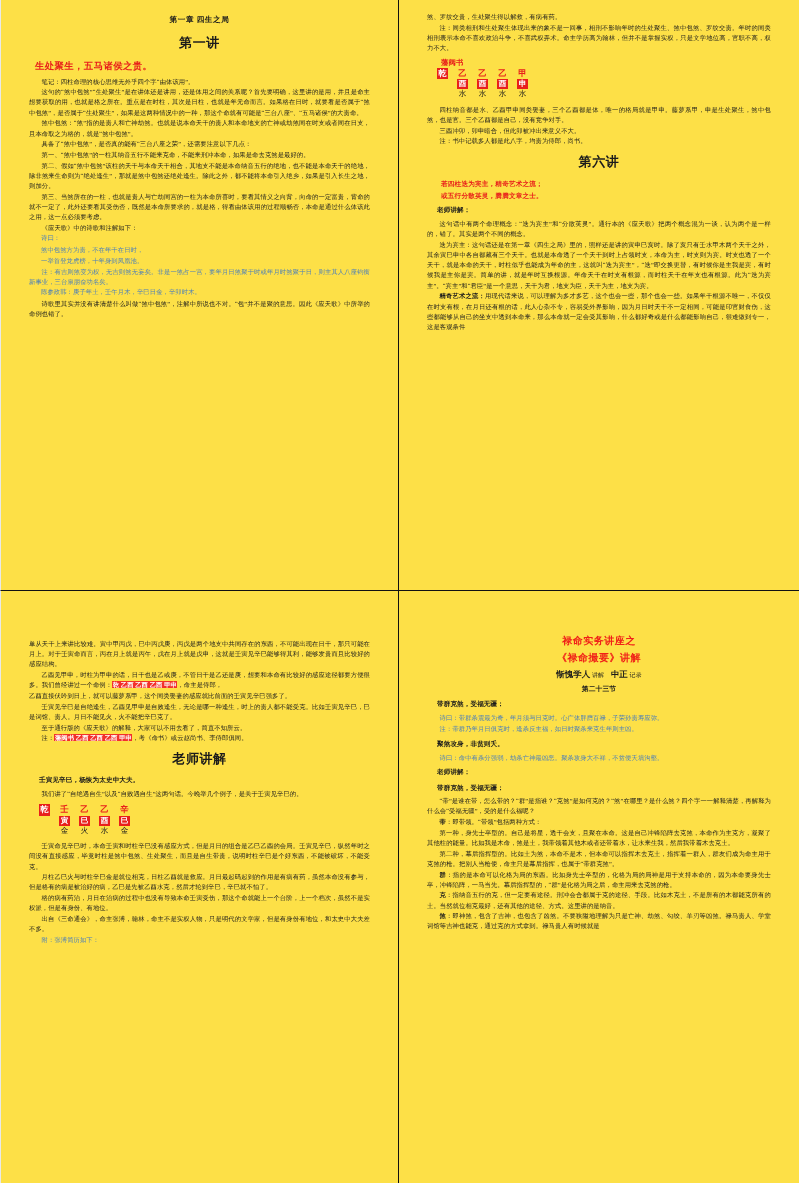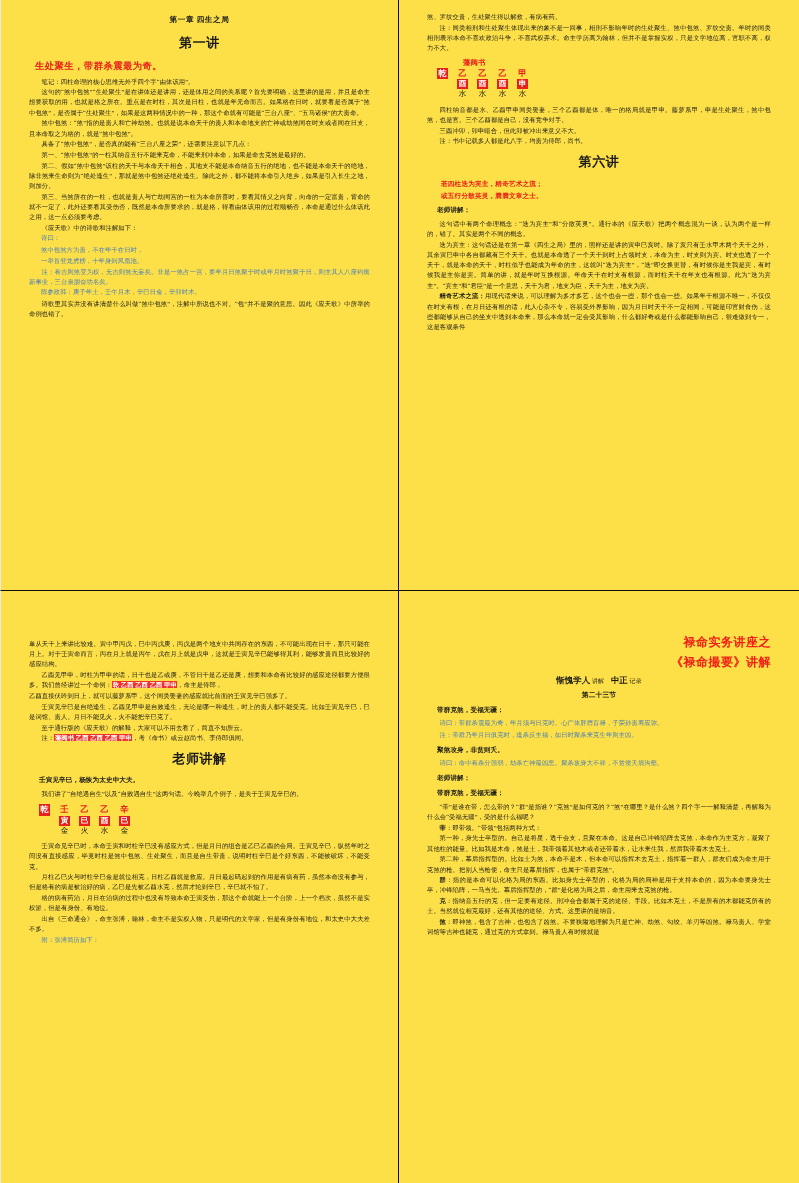--- a/index.html
+++ b/index.html
@@ -47,48 +47,48 @@
   .redline{color:#e8201b;font-weight:bold;font-size:6.6px;margin:1.5px 0 1.5px 14px;letter-spacing:.2px;}
   p{margin:0 0 0.5px 0;text-indent:2em;}
   p.noind{text-indent:0;}
   .bluep{color:#4a7ebb;margin:0 0 1px 0;text-indent:2em;}
   .bluep.ni{text-indent:0;margin-left:12px;}
   .note-blue{color:#4a7ebb;text-indent:2em;margin:0;}
   .hl{background:#f2302a;color:#ffffff;font-weight:bold;padding:0 .5px;}
 
   
   .bazi{margin:5px 0 5px 10px;}
-  .bazi .lbl{color:#e8201b;font-weight:bold;font-size:7.4px;margin-left:26px;display:block;line-height:1.3;}
+  .bazi .lbl{color:#e8201b;font-weight:bold;font-size:7.4px;margin-left:4px;display:block;line-height:1.3;}
   .bazi .row{display:flex;gap:9px;align-items:center;line-height:1.35;}
   .bazi .row.gan span{color:#e8201b;font-weight:bold;font-size:8.4px;width:11px;text-align:center;display:inline-block;}
   .bazi .row.gan span.box{background:#e8201b;color:#fff;}
   .bazi .row.zhi{margin-left:20px;gap:9px;}
   .bazi .row.zhi span{background:#e8201b;color:#ffffff;font-weight:bold;font-size:7.6px;width:11px;text-align:center;display:inline-block;}
   .bazi .row.nayin{margin-left:20px;gap:9px;}
   .bazi .row.nayin span{color:#1b1b1b;font-size:7.6px;width:11px;text-align:center;display:inline-block;}
 
-  .title-red{color:#f01f18;font-weight:bold;font-size:12px;text-align:right;line-height:1.42;letter-spacing:.5px;margin:3px 0 0 0;}
+  .title-red{color:#f01f18;font-weight:bold;font-size:10px;text-align:center;line-height:1.42;letter-spacing:.5px;margin:3px 0 0 0;}
   .byline{text-align:center;font-size:6.4px;margin-top:3px;}
   .byline .nm{font-weight:bold;font-size:8.4px;}
   .byline .rl{font-size:6px;}
   .section-no{text-align:center;font-size:6.8px;font-weight:bold;margin-top:1px;}
   .subhead{font-weight:bold;font-size:6.6px;margin:5px 0 3px 10px;}
   .teacher{font-weight:bold;font-size:6.6px;margin:4px 0 3px 10px;}
   .defchar{font-weight:bold;}
 </style>
 </head>
 <body>
 
 <div class="sheet">
 
   <div class="page tl">
     <div class="inner">
       <div class="chapter">第一章 四生之局</div>
       <div class="lecture">第一讲</div>
-      <div class="redpoem">生处聚生，带群杀震最为奇。</div>
+      <div class="redpoem">生处聚生，五马诸侯之贵。</div>
       <p>笔记：四柱命理的核心思维无外乎四个字“由体该用”。</p>
       <p>这句的“煞中包煞”“生处聚生”是在讲体还是讲用，还是体用之间的关系呢？首先要明确，这里讲的是用，并且是命主想要获取的用，也就是格之所在。重点是在时柱，其次是日柱，也就是年元命而言。如果格在日时，就要看是否属于“煞中包煞”，是否属于“生处聚生”，如果是这两种情况中的一种，那这个命就有可能是“三台八座”、“五马诸侯”的大贵命。</p>
       <p>煞中包煞：“煞”指的是贵人和亡神劫煞。也就是说本命天干的贵人和本命地支的亡神或劫煞同在时支或者同在日支，且本命取之为格的，就是“煞中包煞”。</p>
       <p>具备了“煞中包煞”，是否真的能有“三台八座之荣”，还需要注意以下几点：</p>
       <p>第一、“煞中包煞”的一柱其纳音五行不能来克命，不能来刑冲本命，如果是命去克煞是最好的。</p>
       <p>第二、假如“煞中包煞”该柱的天干与本命天干相合，其地支不能是本命纳音五行的绝地，也不能是本命天干的绝地，除非煞来生命则为“绝处逢生”，那就是煞中包煞还绝处逢生。除此之外，都不能将本命引入绝乡，如果是引入长生之地，则加分。</p>
       <p>第三、当煞所在的一柱，也就是贵人与亡劫同宫的一柱为本命所喜时，要看其情义之向背，向命的一定富贵，背命的就不一定了，此外还要看其受伤否，既然是本命所要求的，就是格，得看由体该用的过程顺畅否，本命是通过什么体该此之用，这一点必须要考虑。</p>
       <p>《应天歌》中的诗歌和注解如下：</p>
       <p class="bluep ni">诗曰：</p>
       <p class="bluep ni">煞中包煞方为贵，不在年干在日时，</p>

